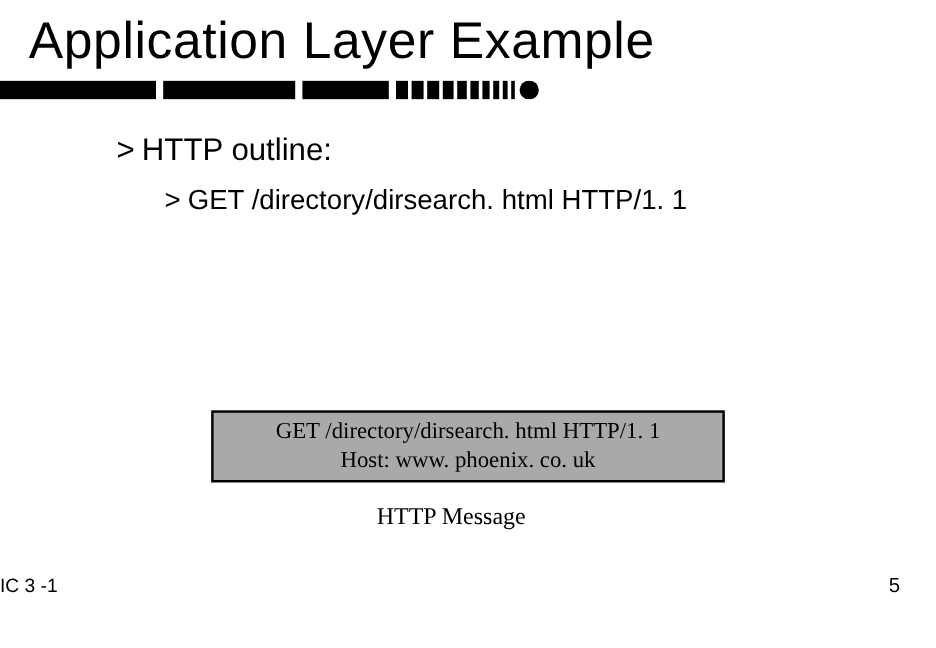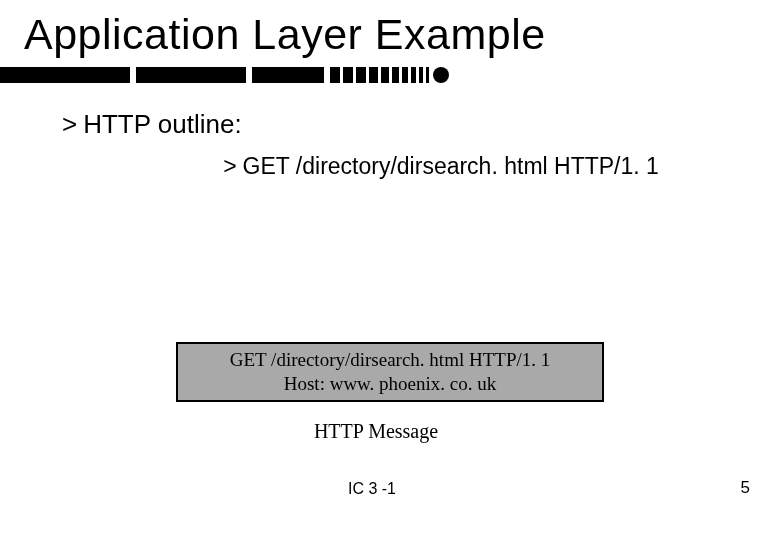--- a/index.html
+++ b/index.html
@@ -20,37 +20,36 @@
   }
   .separator {
     height: 16px;
     width: 100%;
     position: relative;
     overflow: hidden;
     margin-bottom: 16px;
   }
   .separator svg { display: block; }
   .content {
-    padding-left: 62px;
+    padding-left: 97px;
     padding-top: 10px;
   }
   .l1 {
     font-size: 26px;
     color: #000;
     margin-bottom: 10px;
     position: relative;
   }
   .l1 .chev, .l2 .chev {
     display: inline-block;
     margin-right: 6px;
     font-weight: 400;
   }
   .l2-wrap {
     padding-left: 40px;
-    text-align: center;
   }
   .l2 {
     font-size: 23px;
     color: #000;
     margin-top: 6px;
     line-height: 1.45;
     position: relative;
   }
   .msgbox {
     position: absolute;
@@ -75,21 +74,21 @@
     top: 420px;
     text-align: center;
     font-family: "Times New Roman", Times, serif;
     font-size: 20px;
     color: #000;
   }
   .footer-center {
     position: absolute;
     width: 744px;
     top: 480px;
-    text-align: center;
+    text-align: left;
     font-family: Verdana, Arial, sans-serif;
     font-size: 16px;
     color: #000;
   }
   .footer-right {
     position: absolute;
     right: 30px;
     top: 478px;
     font-family: Verdana, Arial, sans-serif;
     font-size: 17px;

